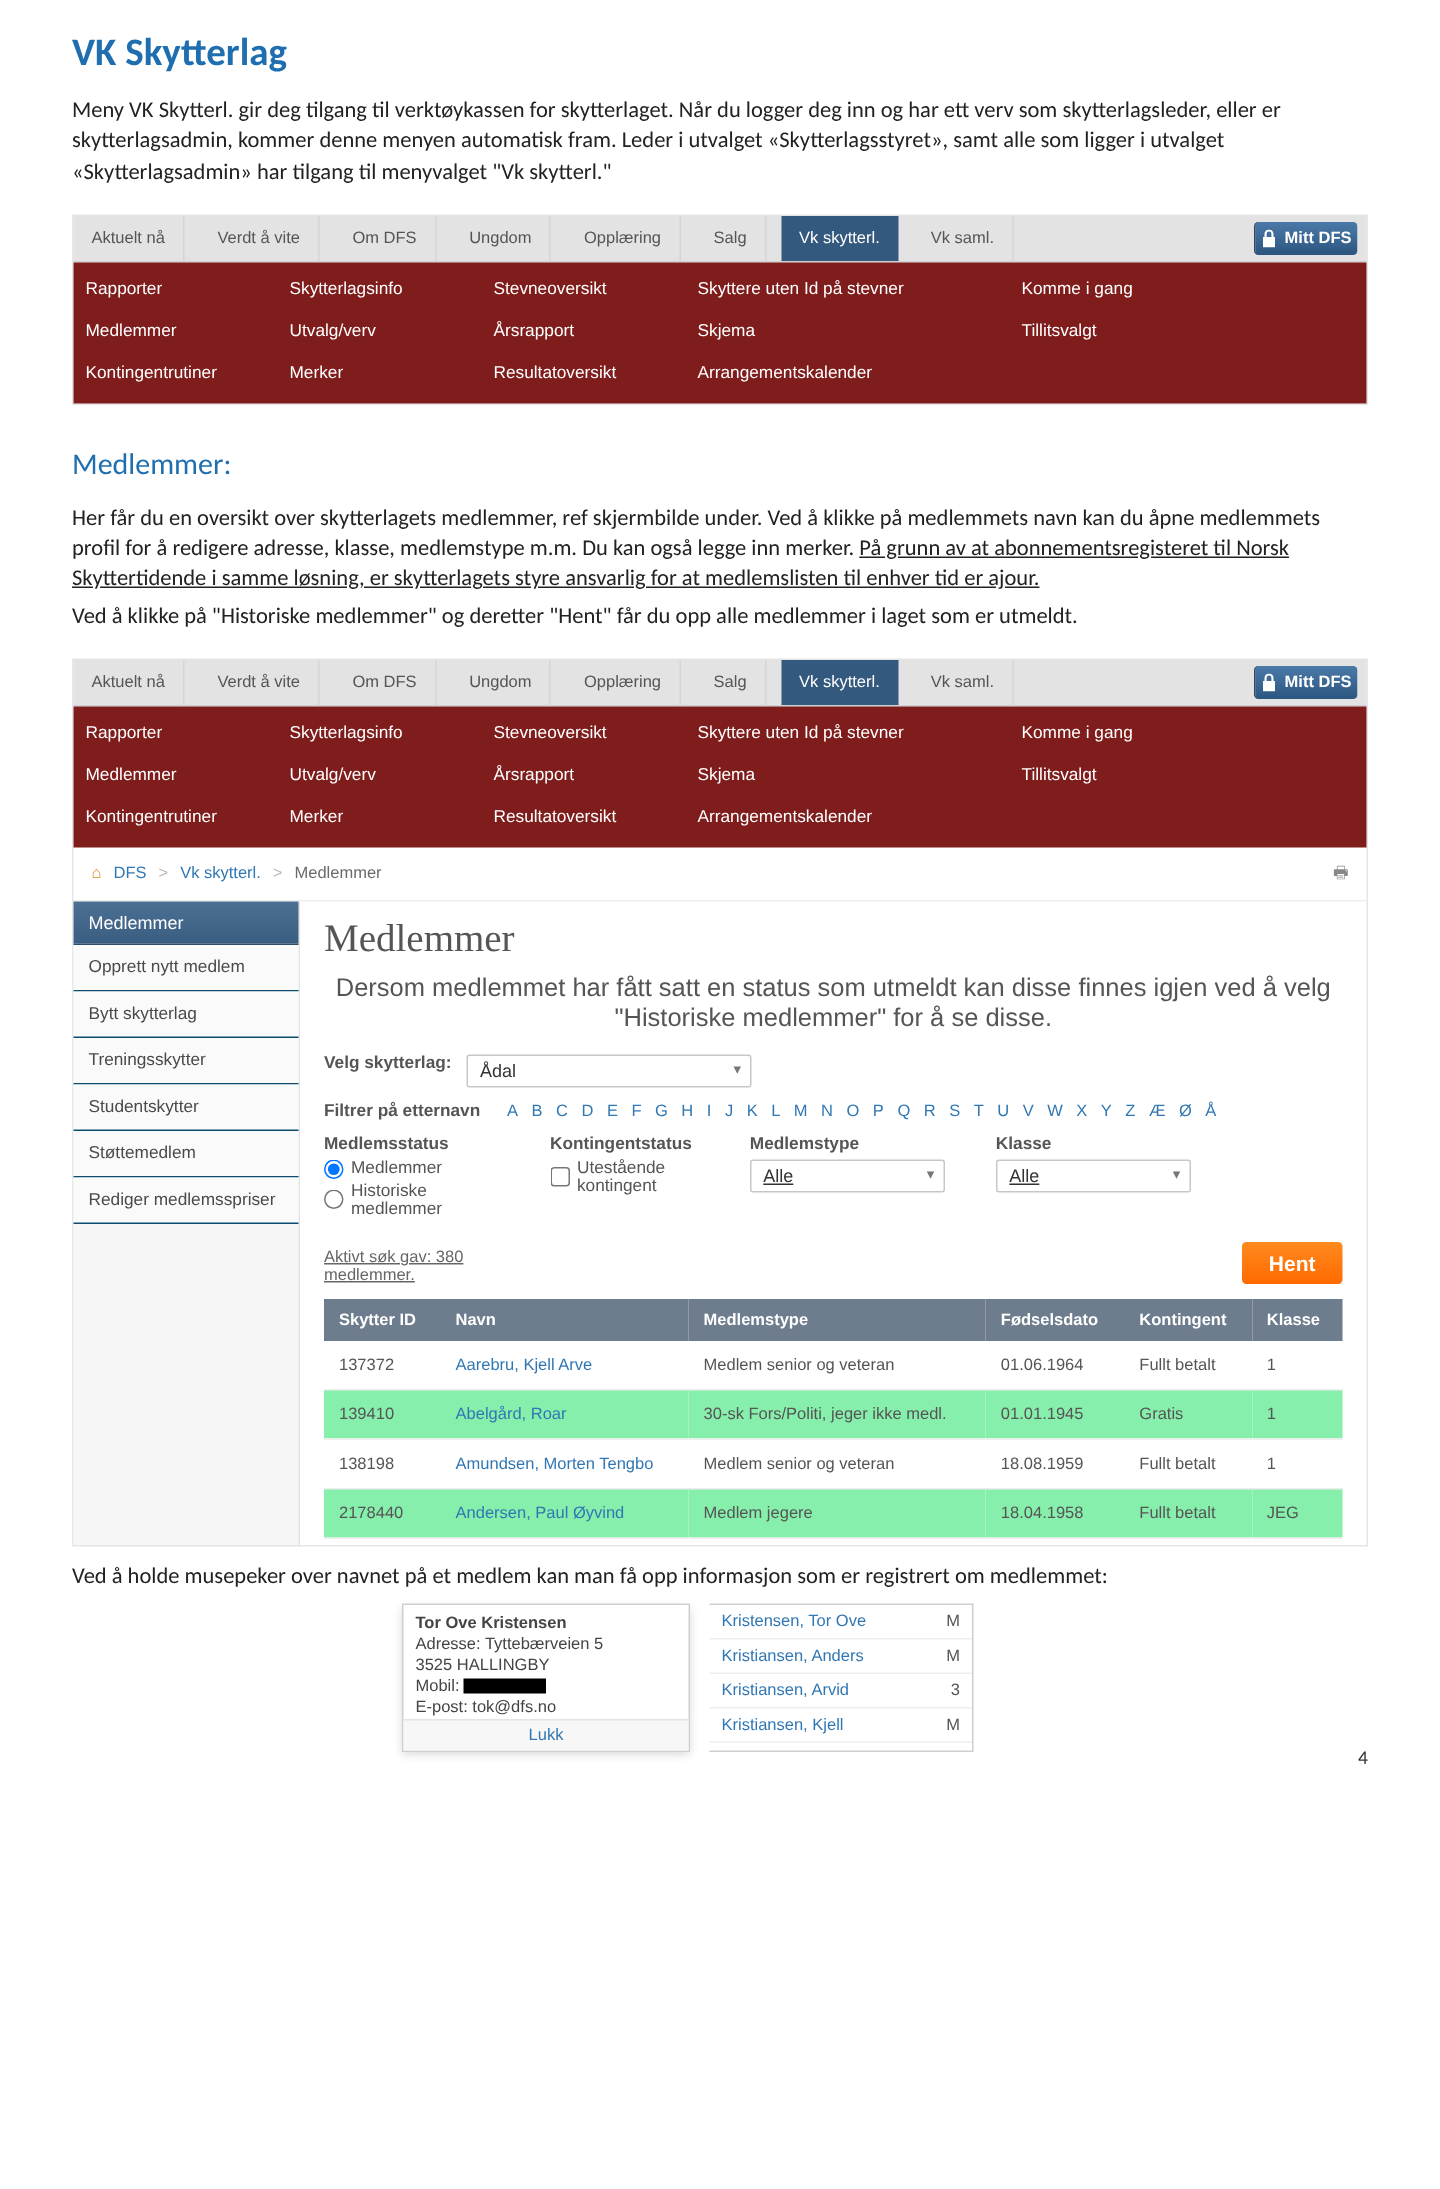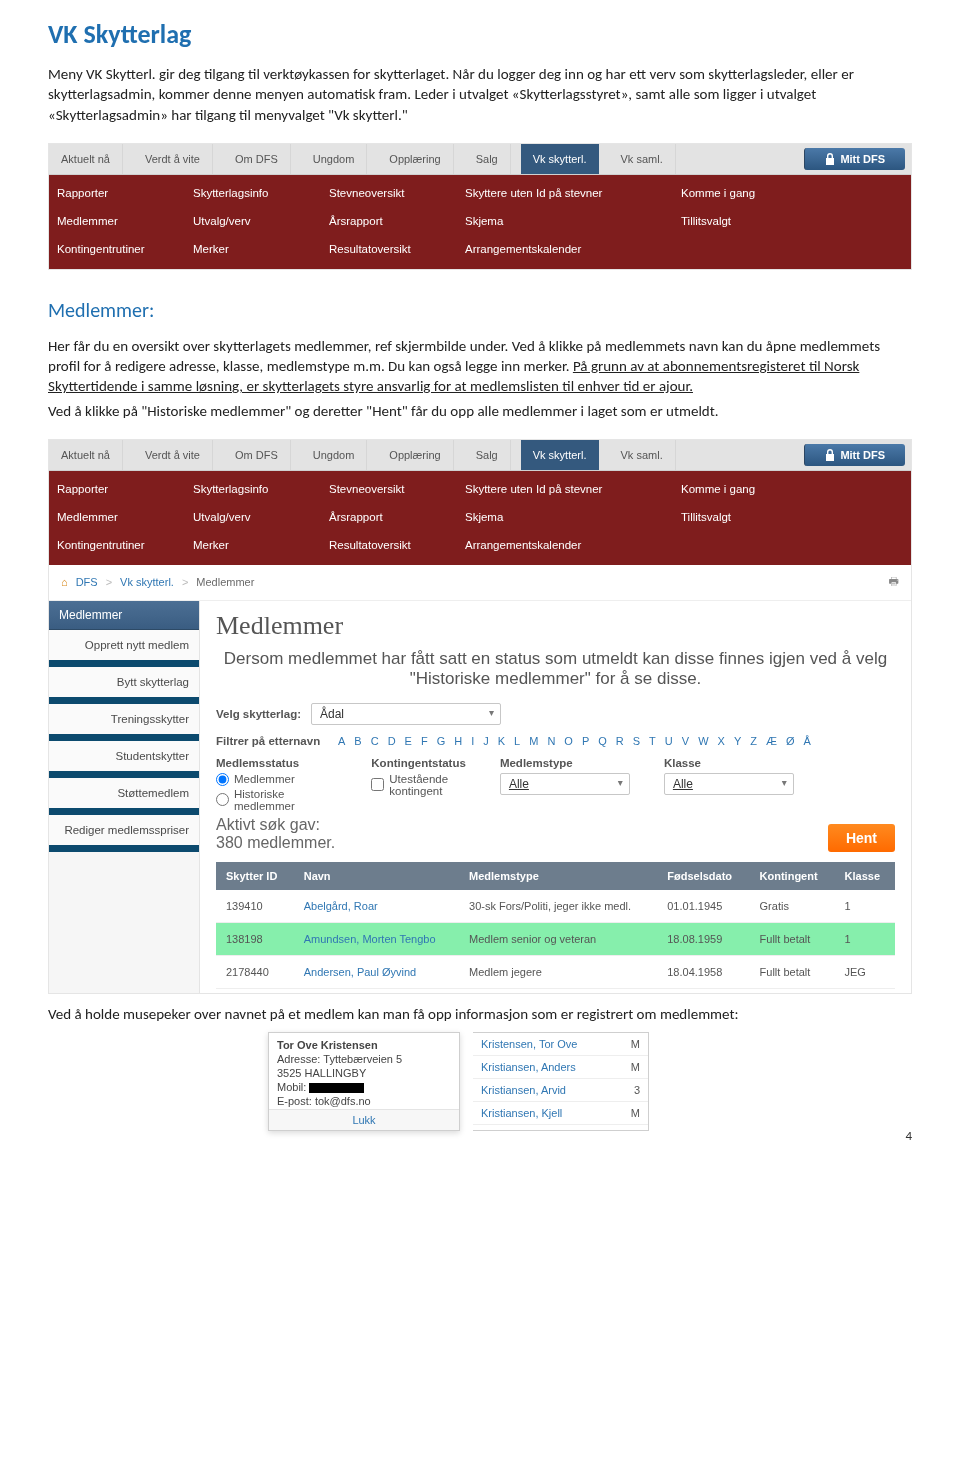--- a/index.html
+++ b/index.html
@@ -12,60 +12,60 @@
   .rel { position:relative; }
 
   
   .ui-panel { background:#fff; margin:18px 0 0 0; border:1px solid #e5e5e5; font-family: Arial, sans-serif; font-size:12px; color:#444; }
 
   
   .topbar { display:flex; align-items:stretch; background:#e3e3e3; height:30px; border-bottom:1px solid #d0d0d0;gap:10px; }
   .toptab { padding:0 12px; display:flex; align-items:center; font-size:11px; color:#555; border-right:1px solid #d6d6d6; cursor:pointer; }
   .toptab.active { background:#34597e; color:#fff; font-weight:400; border-right:none; }
   .topbar .spacer { flex:1; }
-  .mitt { display:flex; align-items:center; gap:5px; background:linear-gradient(#4b79a8,#2c5680); color:#fff; font-weight:bold; font-size:11px; padding:0 20px; border-left:1px solid #2c4662; border-radius:3px; margin:4px 6px;text-align:right; }
+  .mitt { display:flex; align-items:center; gap:5px; background:linear-gradient(#4b79a8,#2c5680); color:#fff; font-weight:bold; font-size:11px; padding:0 4px; border-left:1px solid #2c4662; border-radius:3px; margin:4px 6px;text-align:right; }
   .lock-icon { width:10px; height:12px; }
 
   
   .submenu { background:#7f1d1d; padding:12px 22px 14px 8px; display:grid; grid-template-columns: 120px 120px 120px 200px 120px; column-gap:20px; row-gap:10px;gap:16px; }
   .sublink { color:#fff; font-size:11.5px; cursor:pointer; }
 
   
   .crumb { display:flex; align-items:center; gap:8px; padding:8px 12px; font-size:11px; color:#6a6a6a; border-bottom:1px solid #eee; }
   .crumb a { color:#3077b3; text-decoration:none; }
   .crumb .sep { color:#bbb; }
   .home-icon { color:#d88a1f; }
   .crumb .printer { margin-left:auto; color:#888; }
 
   
   .twocol { display:flex; }
   .sidemenu { width:150px; background:#f6f6f6; border-right:1px solid #e4e4e4; }
   .side-head { background:linear-gradient(#4c6f94,#3a5d82); color:#fff; padding:7px 10px; font-size:12px; border-bottom:1px solid #2d4a66; }
-  .side-item { padding:9px 10px; font-size:11.5px; color:#4a4a4a; border-bottom:7px solid #0c4a6e; background:#fafafa; cursor:pointer;text-align:right; }
+  .side-item { padding:9px 10px; font-size:11.5px; color:#4a4a4a; border-bottom:1px solid #0c4a6e; background:#fafafa; cursor:pointer; }
 
   .main-area { flex:1; padding:10px 16px 4px 16px; }
   .page-title { font-family: Georgia, serif; font-size:26px; color:#555; margin:0 0 8px 0; font-weight:400; }
   .blurb { font-size:17px; color:#555; margin-bottom:14px;text-align:center; }
 
-  .formrow { display:flex; align-items:center; gap:10px; margin-bottom:10px; font-size:11.5px; }
+  .formrow { display:flex; align-items:flex-start; gap:10px; margin-bottom:10px; font-size:11.5px; }
   .formrow label.lbl { font-weight:bold; color:#555; }
   .dropdown { background:#fff; border:1px solid #c7c7c7; border-radius:2px; padding:3px 20px 3px 8px; min-width:160px; font-size:12px; color:#333; position:relative; }
   .dropdown:after { content:"▾"; position:absolute; right:6px; top:3px; color:#777; font-size:10px; }
   .dropdown.small { min-width:100px;text-decoration:underline; }
 
   .alpha { display:flex; gap:9px; flex-wrap:wrap; font-size:11px; }
   .alpha span { color:#3077b3; cursor:pointer; }
 
   .filters { display:flex; gap:34px; margin-top:8px; font-size:11.5px; align-items:flex-start; }
   .fcol-head { font-weight:bold; color:#555; margin-bottom:4px; }
   .radio-row, .check-row { display:flex; align-items:center; gap:5px; margin:2px 0; color:#555; }
   input[type=radio],input[type=checkbox]{ margin:0; }
 
   .hent-btn { background:linear-gradient(#ff8a1f,#ff6a00); color:#fff; font-weight:bold; border:none; border-radius:3px; padding:6px 18px; font-size:14px; cursor:pointer; align-self:end; }
-  .aktiv-sok { font-size:16px; color:#666; margin-top:4px; }
+  .aktiv-sok { font-size:11px; color:#666; margin-top:20px;text-decoration:underline; }
 
   
   table.data { width:100%; border-collapse:collapse; margin-top:10px; font-size:11px; }
   table.data thead th { background:#6d7d8d; color:#fff; text-align:left; font-weight:bold; padding:8px 10px; }
   table.data tbody td { padding:10px 10px; border-bottom:1px solid #eee; color:#555; background:#86efac; }
   table.data tbody tr:nth-child(odd) td { background:#fff; }
   table.data tbody td.link { color:#3077b3; cursor:pointer; }
 
   
   .tooltip-wrap { display:flex; gap:13px; margin:8px 0 0 220px; font-family:Arial,sans-serif; }
@@ -270,20 +270,28 @@
           <th>Skytter ID</th>
           <th>Navn</th>
           <th>Medlemstype</th>
           <th>Fødselsdato</th>
           <th>Kontingent</th>
           <th>Klasse</th>
         </tr>
             </thead>
         <tbody id="tbody-host">
               <tr>
+                <td>137372</td>
+                <td class="link">Aarebru, Kjell Arve</td>
+                <td>Medlem senior og veteran</td>
+                <td>01.06.1964</td>
+                <td>Fullt betalt</td>
+                <td>1</td>
+              </tr>
+              <tr>
                 <td>139410</td>
                 <td class="link">Abelgård, Roar</td>
                 <td>30-sk Fors/Politi, jeger ikke medl.</td>
                 <td>01.01.1945</td>
                 <td>Gratis</td>
                 <td>1</td>
               </tr>
               <tr>
                 <td>138198</td>
                 <td class="link">Amundsen, Morten Tengbo</td>

